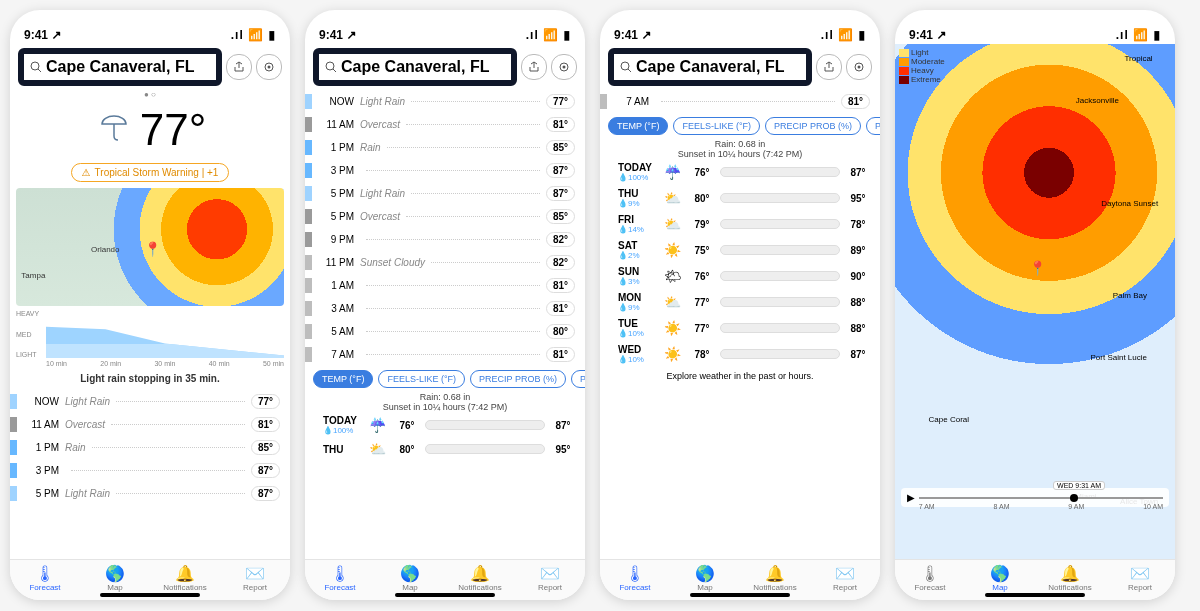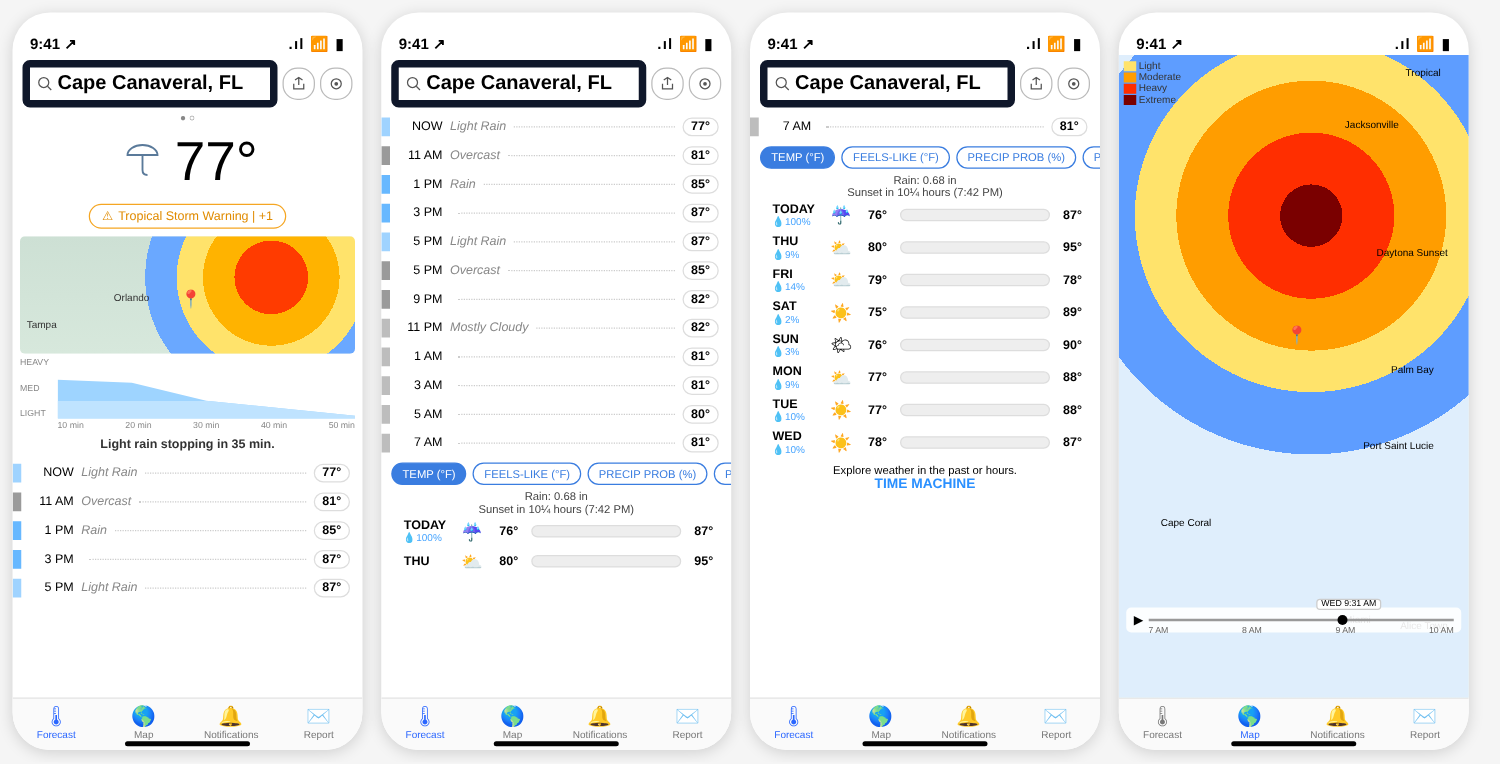--- a/index.html
+++ b/index.html
@@ -9,21 +9,21 @@
   .searchrow { display:flex; align-items:center; padding:4px 8px; gap:4px; }
   .search { flex:1; display:flex; align-items:center; border:6px solid #0f172a; border-radius:6px; padding:4px 6px; font-size:16px; font-weight:600; }
   .search svg { margin-right:4px; }
   .circbtn { width:24px; height:24px; border:1px solid #bbb; border-radius:12px; display:flex; align-items:center; justify-content:center; }
   .content { flex:1; overflow:hidden; position:relative; }
   .dots { text-align:center; font-size:8px; color:#888; }
   .bigtemp { display:flex; align-items:center; justify-content:center; gap:6px; padding:6px 0 2px; }
   .bigtemp .t { font-size:44px; font-weight:300; }
   .feels { text-align:center; font-size:10px; color:#444; margin-top:-4px; }
   .alert { margin:6px auto; display:flex; align-items:center; justify-content:center; gap:4px; border:1px solid #f5a623; color:#e08b00; font-size:10px; padding:3px 10px; border-radius:10px; width:fit-content; }
-  .mapimg { height:94px; margin:4px 6px; border-radius:4px; background:
+  .mapimg { height:118px; margin:4px 6px; border-radius:4px; background:
       radial-gradient(circle at 75% 35%, #ff3b00 0 14%, #ffb300 14% 26%, #ffe36b 26% 36%, #6aa8ff 36% 48%, transparent 48%),
       linear-gradient(#cde0d4,#d7e8dc); position:relative; }
   .mapimg .city { position:absolute; font-size:8px; color:#333; }
   .pin { position:absolute; font-size:14px; }
   .precipchart { margin:4px 6px; }
   .pclabels { display:flex; flex-direction:column; font-size:7px; color:#888; float:left; height:48px; justify-content:space-between; width:30px; }
   .pcarea { height:48px; background:linear-gradient(to top,#bfe3ff 0 30%,transparent 30%); clip-path:polygon(0 35%,25% 40%,50% 70%,100% 95%,100% 100%,0 100%); background-color:#9ed4ff; margin-left:30px; }
   .xticks { display:flex; justify-content:space-between; font-size:7px; color:#888; margin:2px 0 0 30px; }
   .precipmsg { text-align:center; font-size:10px; color:#333; margin:6px 0;font-weight:bold; }
   .hourly { }
@@ -261,21 +261,21 @@
         <div class="hr">
     <div class="hbar" style="background:#9a9a9a"></div>
     <div class="htime">9 PM</div>
     <div class="hcond"></div>
     <div class="hline"></div>
     <div class="htemp">82°</div>
         </div>
         <div class="hr">
     <div class="hbar" style="background:#bdbdbd"></div>
     <div class="htime">11 PM</div>
-    <div class="hcond">Mostly Cloudy</div>
+    <div class="hcond">Sunset Cloudy</div>
     <div class="hline"></div>
     <div class="htemp">82°</div>
         </div>
         <div class="hr">
     <div class="hbar" style="background:#bdbdbd"></div>
     <div class="htime">1 AM</div>
     <div class="hcond"></div>
     <div class="hline"></div>
     <div class="htemp">81°</div>
         </div>
@@ -470,21 +470,20 @@
             <div class="dprob">💧10%</div>
           </div>
     <div class="dicon">☀️</div>
     <div class="dlo">78°</div>
           <div class="drange"></div>
           <div class="dhi">87°</div>
         </div>
       </div>
     <div class="tm">
       <div>Explore weather in the past or hours.</div>
-      <div class="tmlink">TIME MACHINE</div>
     </div>
   </div>
   <div class="tabbar" id="tb3">
       <div class="tab active">
         <span style="font-size:16px">🌡</span>
         <span>Forecast</span>
       </div>
       <div class="tab ">
         <span style="font-size:16px">🌎</span>
         <span>Map</span>

